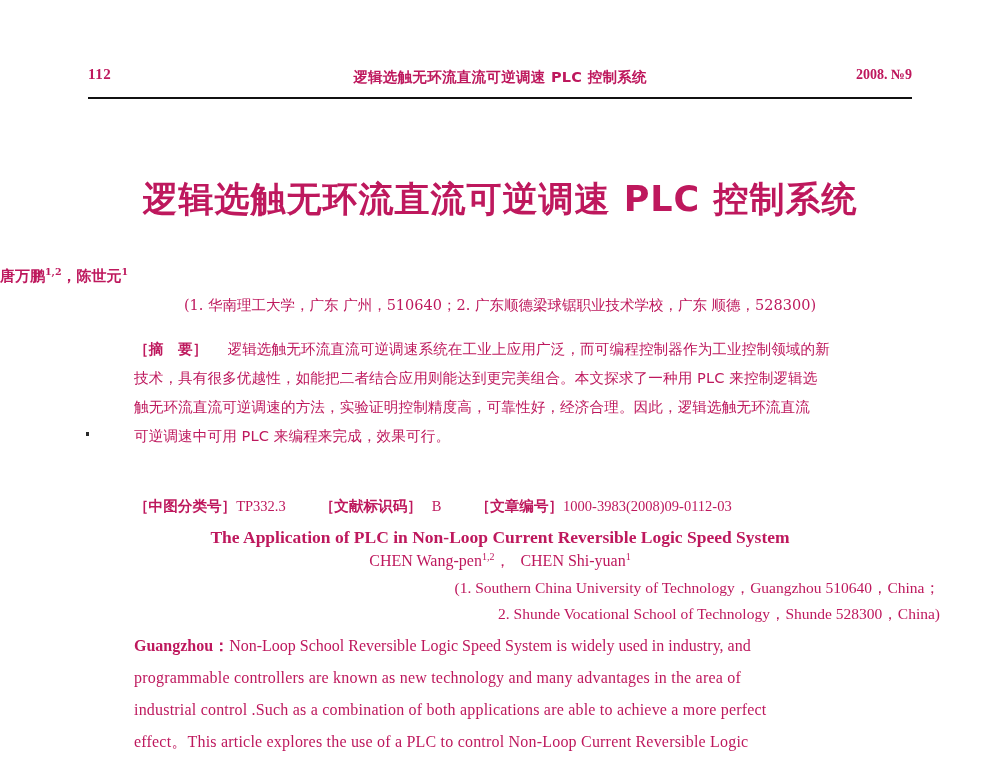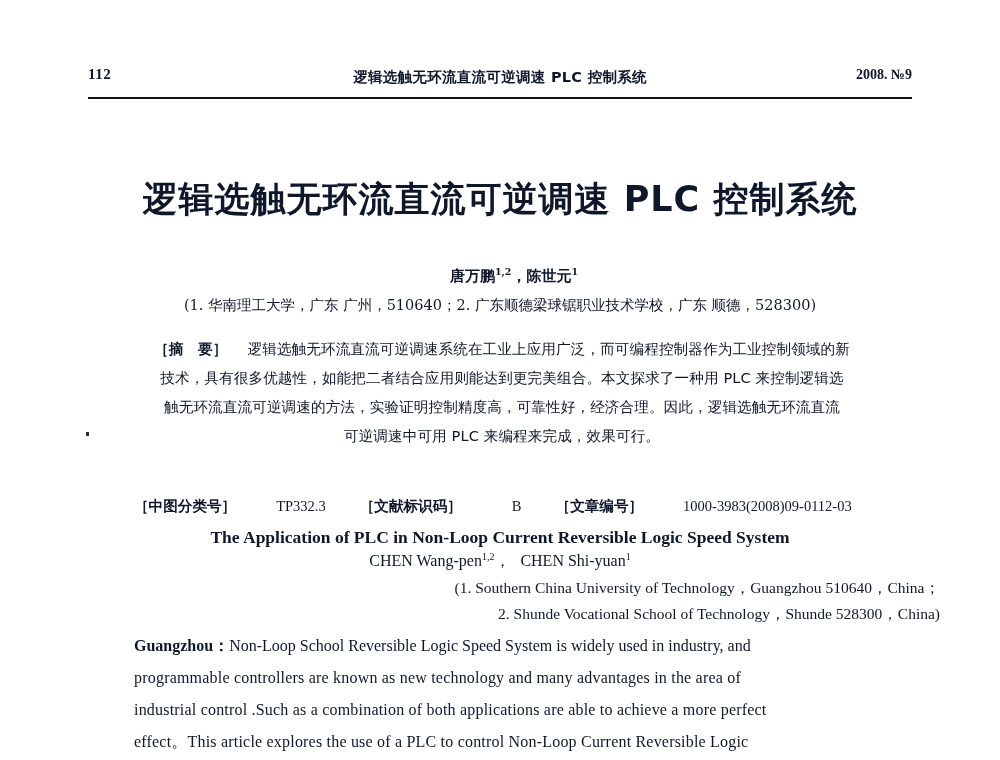--- a/index.html
+++ b/index.html
@@ -7,21 +7,21 @@
     padding: 0;
     background: #ffffff;
   }
   .page {
     position: relative;
     width: 1000px;
     height: 760px;
     background: #ffffff;
     overflow: hidden;
     font-family: "Liberation Serif", "DejaVu Serif", serif;
-    color: #0f172a;
+    color: #be185d;
   }
 
   
   .header {
     position: absolute;
     left: 88px;
     top: 66px;
     width: 824px;
     height: 30px;
   }
@@ -73,25 +73,23 @@
     letter-spacing: 1px;
     white-space: nowrap;
   }
 
   
   .authors {
     position: absolute;
     left: 0;
     right: 0;
     top: 266px;
-    text-align: center;
     font-size: 15px;
     font-weight: bold;
     font-family: "DejaVu Serif", serif;
-    padding-left: 28px;
   }
   .authors sup {
     font-size: 9.5px;
     vertical-align: super;
     font-weight: bold;
   }
   .affil-cn {
     position: absolute;
     left: 60px;
     right: 60px;
@@ -108,21 +106,20 @@
     left: 134px;
     top: 334px;
     width: 736px;
   }
   .cn-line {
     font-size: 14.6px;
     line-height: 29px;
     font-family: "DejaVu Sans", "Liberation Sans", sans-serif;
     white-space: nowrap;
     letter-spacing: 0.1px;
-    text-align: center;
   }
   .tag {
     font-weight: bold;
   }
   .gap-sm { display: inline-block; width: 10px; }
   .gap-md { display: inline-block; width: 20px; }
   .gap-lg { display: inline-block; width: 34px; }
 
   .cn-meta {
     position: absolute;
@@ -130,21 +127,20 @@
     width: 760px;
     font-size: 14.6px;
     font-family: "DejaVu Sans", "Liberation Sans", sans-serif;
     white-space: nowrap;
   }
   .cn-keywords { top: 466px; }
   .cn-class    { top: 497px; }
   .mono-num {
     font-family: "Liberation Serif", "DejaVu Serif", serif;
     font-size: 14.5px;
-    margin-left: 40px;
   }
 
   
   .en-title {
     position: absolute;
     left: 60px;
     right: 60px;
     top: 527px;
     text-align: center;
     font-size: 17.5px;

